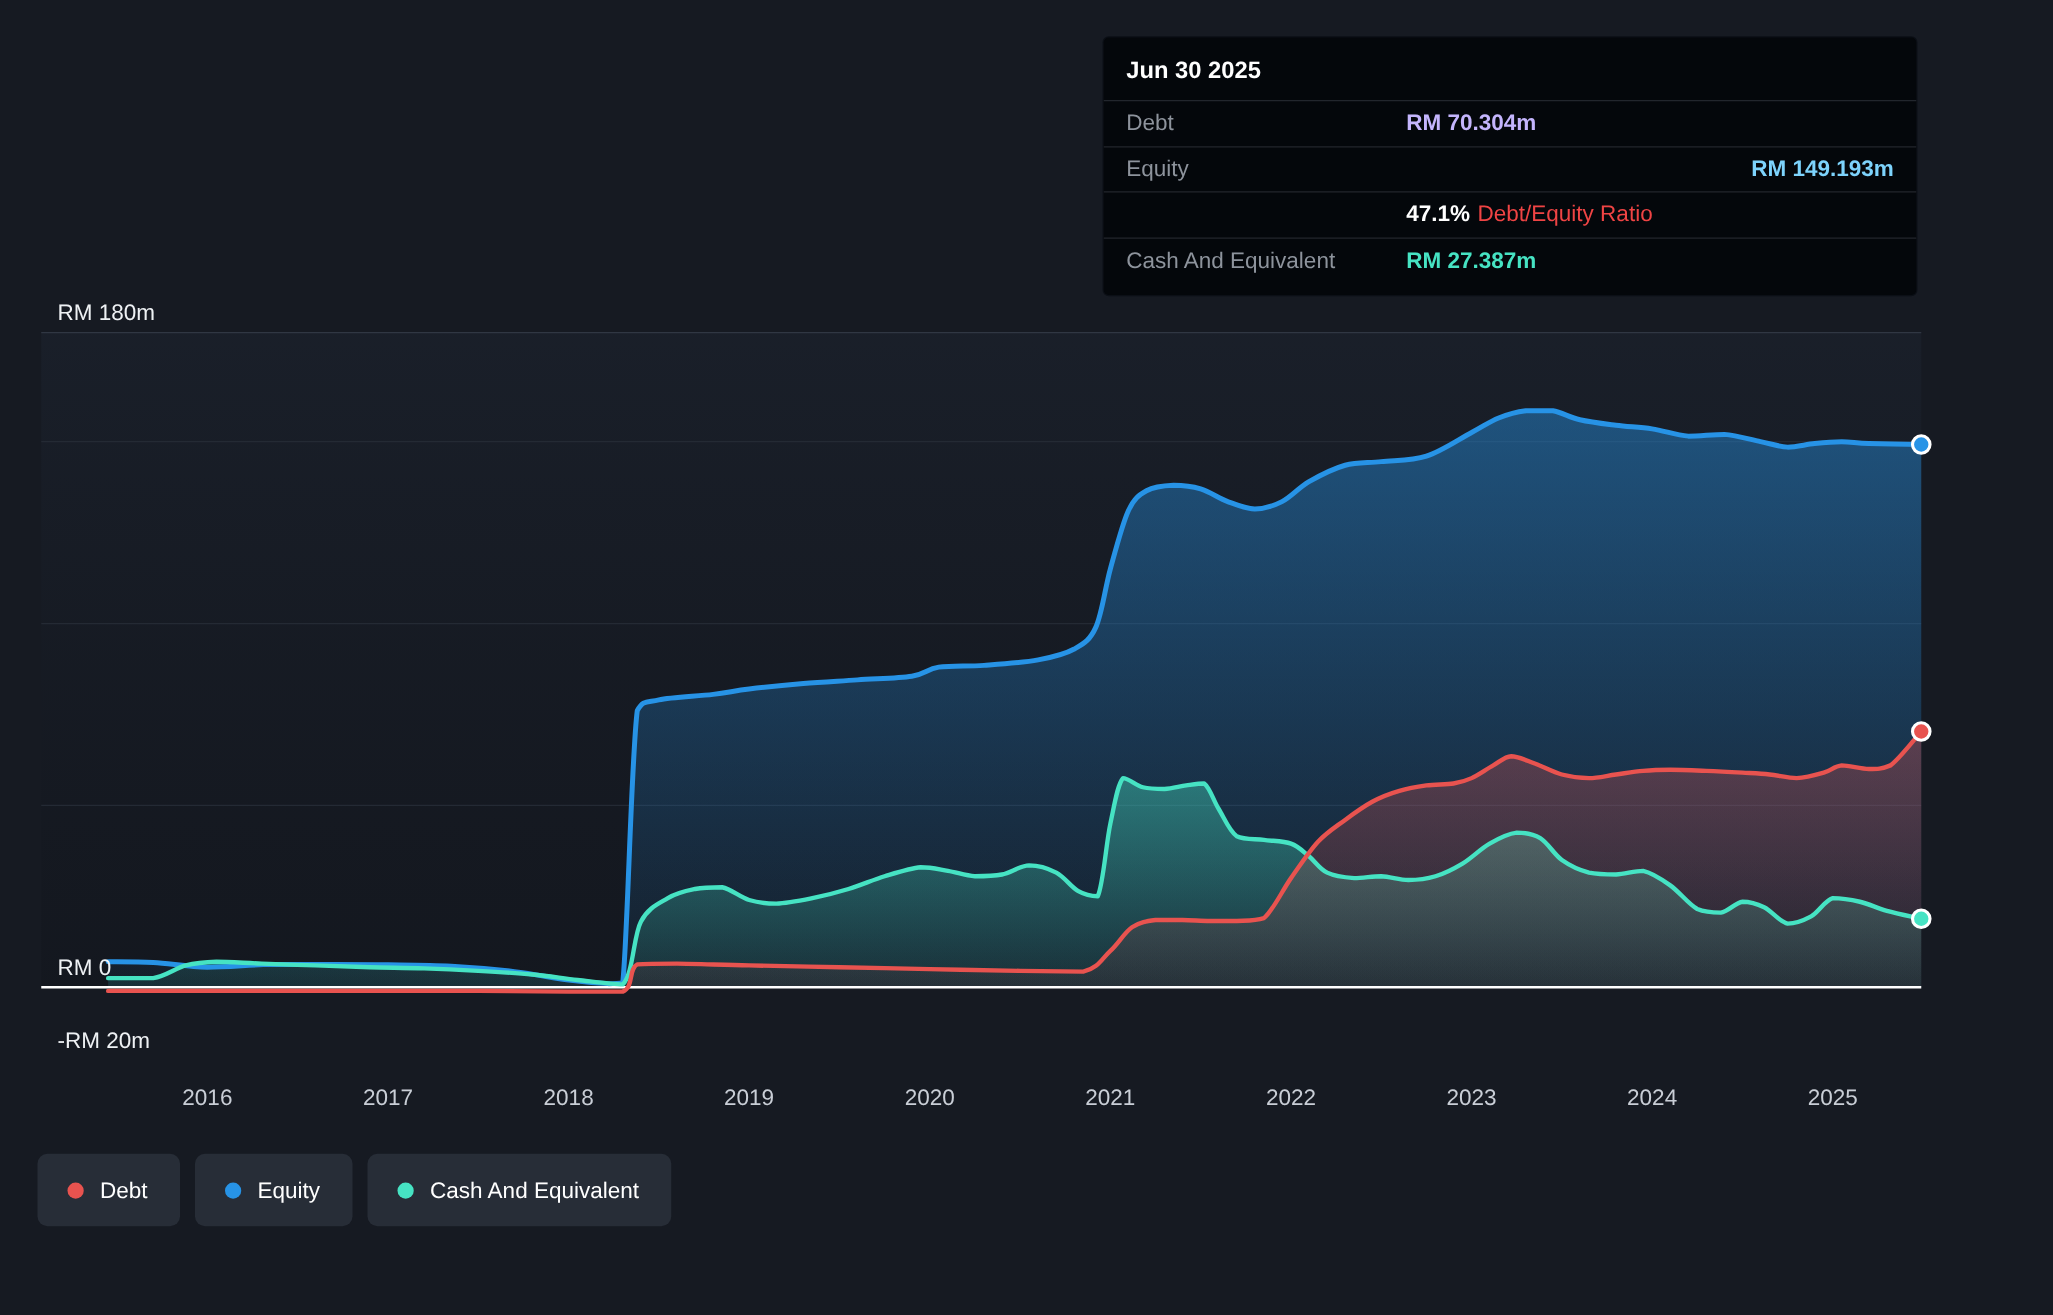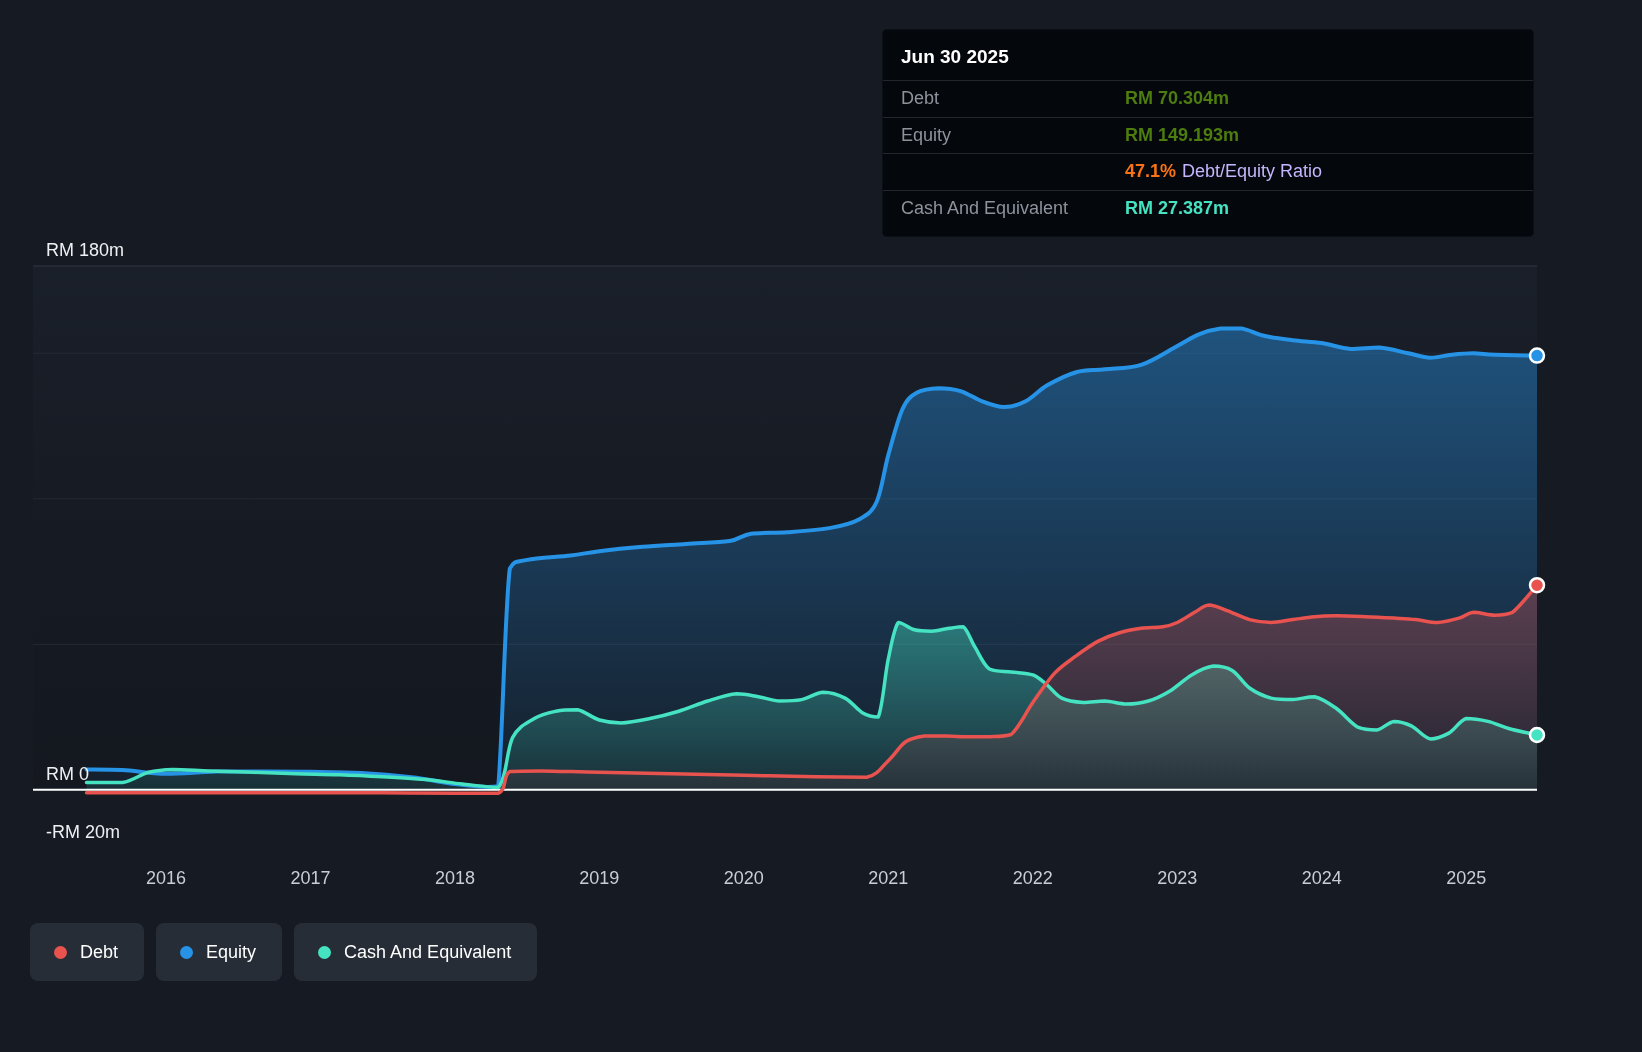--- a/index.html
+++ b/index.html
@@ -10,22 +10,22 @@
   .ylabel{font:18px "Liberation Sans",sans-serif;fill:#eef1f4;}
 
   
   .tooltip{position:absolute;left:883px;top:30px;width:650px;background:#04070b;border-radius:4px;
            box-shadow:0 0 0 1px #0b0f16;padding:4px 0 10px;box-sizing:border-box;}
   .tt-title{font-size:19px;font-weight:700;color:#ffffff;padding:12px 18px 12px;}
   .tt-row{display:grid;grid-template-columns:224px 1fr;align-items:center;
           padding:7px 18px;border-top:1px solid #22262d;font-size:18px;line-height:1.2;}
   .tt-label{color:#8d939c;}
   .tt-value{font-weight:700;}
-  .tt-ratio-num{color:#f97316;font-weight:700;}
-  .tt-ratio-label{color:#c4b5fd;font-weight:400;margin-left:6px;}
+  .tt-ratio-num{color:#ffffff;font-weight:700;}
+  .tt-ratio-label{color:#ef4444;font-weight:400;margin-left:6px;}
 
   
   .legend{position:absolute;left:30px;top:923px;display:flex;gap:12px;}
   .chip{display:flex;align-items:center;gap:13px;background:#272d37;border-radius:8px;
         padding:0 26px 0 24px;height:58px;font-size:18px;color:#ffffff;cursor:pointer;}
   .dot{width:13px;height:13px;border-radius:50%;flex:0 0 auto;}
 </style>
 </head>
 <body>
 
@@ -78,26 +78,26 @@
       <text x="46" y="256.0" class="ylabel">RM 180m</text>
       <text x="46" y="779.8" class="ylabel">RM 0</text>
       <text x="46" y="838.0" class="ylabel">-RM 20m</text>
     </svg>
 
   <div class="tooltip">
     <div class="tt-title">Jun 30 2025</div>
 
     <div class="tt-row">
       <span class="tt-label">Debt</span>
-      <span class="tt-value" style="color: #4d7c0f;">RM 70.304m</span>
+      <span class="tt-value" style="color: #c4b5fd;">RM 70.304m</span>
     </div>
 
     <div class="tt-row">
       <span class="tt-label">Equity</span>
-      <span class="tt-value" style="color: #4d7c0f;">RM 149.193m</span>
+      <span class="tt-value" style="color: #7dd3fc; text-align: right;">RM 149.193m</span>
     </div>
 
     <div class="tt-row">
       <span class="tt-label"></span>
       <span class="tt-value">
         <span class="tt-ratio-num">47.1%</span><span class="tt-ratio-label">Debt/Equity Ratio</span>
       </span>
     </div>
 
     <div class="tt-row">

